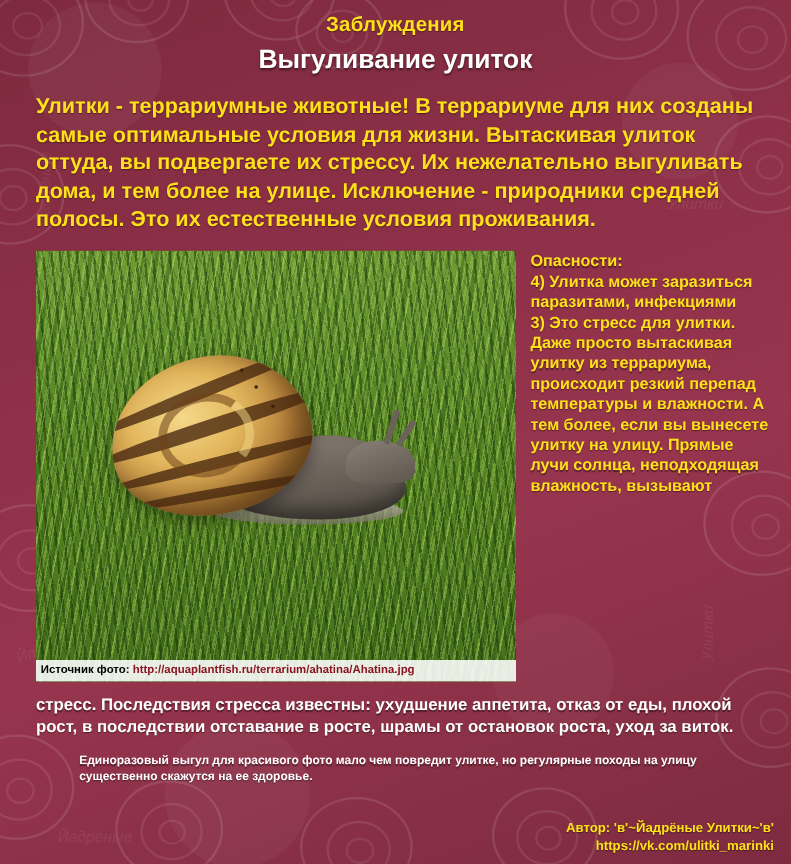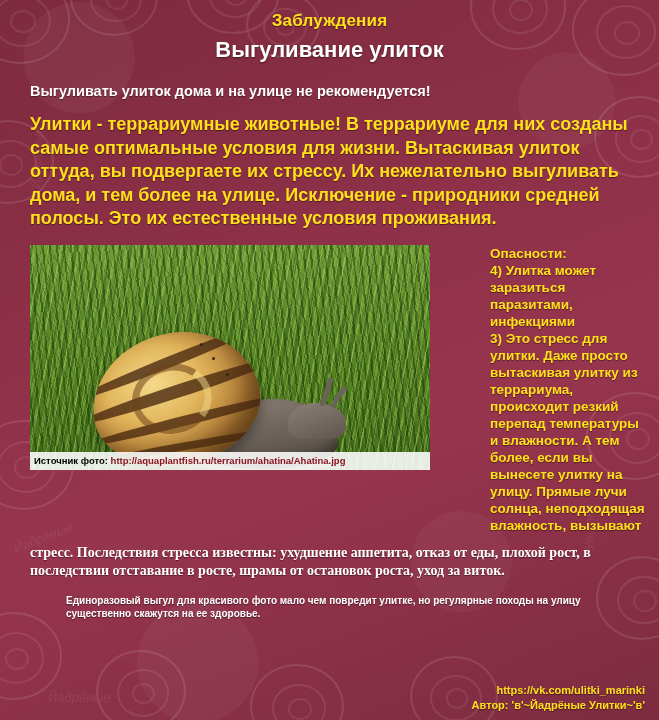--- a/index.html
+++ b/index.html
@@ -110,21 +110,21 @@
     align-items: flex-start;
     padding: 14px 14px 0 30px;
   }
   .photo-wrap {
     width: 400px;
     flex: 0 0 400px;
   }
   .photo {
     position: relative;
     width: 400px;
-    height: 225px;
+    height: 359px;
     overflow: hidden;
     background: #4f7a22;
   }
   
   .grass {
     position: absolute;
     inset: 0;
     background:
       repeating-linear-gradient(84deg, rgba(20,48,8,0.45) 0 2px, rgba(255,255,255,0) 2px 7px),
       repeating-linear-gradient(-78deg, rgba(160,200,90,0.38) 0 2px, rgba(255,255,255,0) 2px 9px),
@@ -238,32 +238,30 @@
   .photo-credit .url { color: #8a1420; }
 
   .side {
     flex: 1 1 auto;
     padding-left: 12px;
     color: #ffe01a;
     font-weight: bold;
     font-size: 13.5px;
     line-height: 1.26;
     text-shadow: 0 1px 1px rgba(0,0,0,0.45);
-    margin-left: 48px;
   }
   .side p { margin: 0; }
 
   .after {
     color: #ffffff;
     font-weight: bold;
     font-size: 14px;
     line-height: 1.3;
     padding: 10px 24px 0 30px;
     text-shadow: 0 1px 1px rgba(0,0,0,0.45);
-    font-family: Liberation Serif, serif;
   }
   .after2 {
     color: #ffffff;
     font-weight: bold;
     font-size: 10px;
     line-height: 1.3;
     padding: 14px 26px 0 30px;
     text-shadow: 0 1px 1px rgba(0,0,0,0.45);
     margin-left: 36px;
   }
@@ -308,21 +306,20 @@
     <div class="wm" style="left:12px; top:530px; transform:rotate(-20deg);">Йадрёные</div>
     <div class="wm" style="left:566px; top:520px; transform:rotate(-90deg);">Улитки</div>
     <div class="wm" style="left:48px; top:690px;">Йадрёные</div>
   </div>
 
   <div class="content">
 
     <div class="title-small">Заблуждения</div>
     <div class="title-big">Выгуливание улиток</div>
 
-    <div class="lead">Выгуливать улиток дома и на улице не рекомендуется!</div>
 
     <div class="para-yellow">Улитки - террариумные животные! В террариуме для них созданы самые оптимальные условия для жизни. Вытаскивая улиток оттуда, вы подвергаете их стрессу. Их нежелательно выгуливать дома, и тем более на улице. Исключение  - природники средней полосы. Это их естественные условия проживания.</div>
 
     <div class="mid">
 
       <div class="photo-wrap">
         <div class="photo">
           <div class="grass"></div>
           <div class="grass-blades"></div>
 
@@ -358,17 +355,17 @@
       </div>
 
     </div>
 
     <div class="after">стресс. Последствия  стресса известны: ухудшение аппетита, отказ от еды, плохой рост, в последствии отставание в росте, шрамы от остановок роста, уход за виток.</div>
     <div class="after2">Единоразовый выгул для красивого фото мало чем повредит улитке, но регулярные походы на улицу существенно скажутся на ее здоровье.</div>
 
   </div>
 
   <div class="footer">
+    <div>Автор: 'в'~Йадрёные Улитки~'в'</div>
     <div>https://vk.com/ulitki_marinki</div>
-    <div>Автор: 'в'~Йадрёные Улитки~'в'</div>
   </div>
 
 </div>
 
 </body></html>

